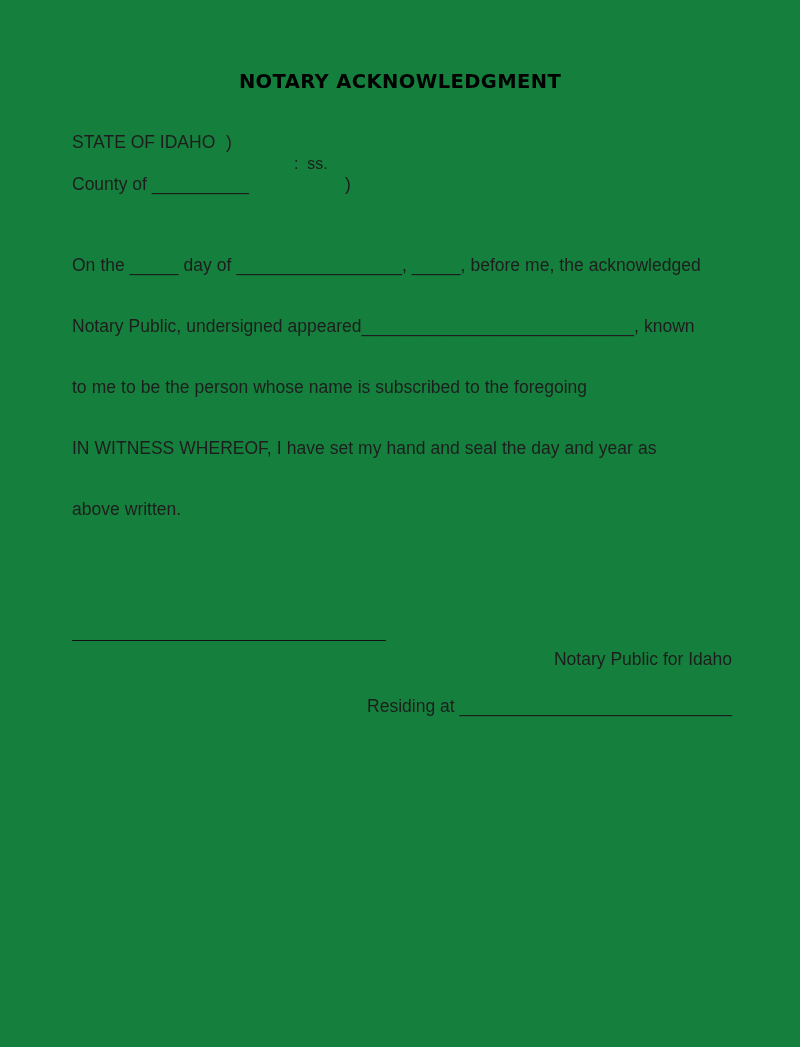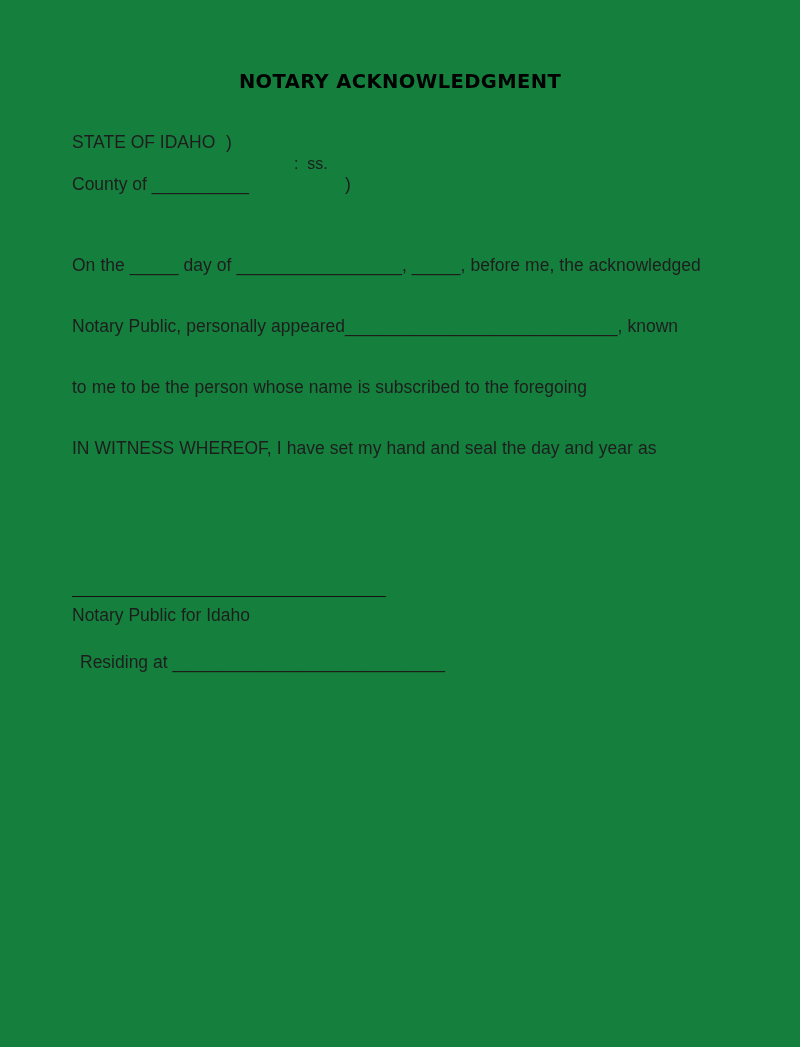--- a/index.html
+++ b/index.html
@@ -73,22 +73,23 @@
     margin: 0 0 40px 0;
     white-space: pre-wrap;
     word-spacing: 0.2px;
   }
   .body-line:last-child { margin-bottom: 0; }
 
   
   .sig-block {
     position: absolute;
     left: 72px;
-    top: 596px;
+    top: 640px;
     width: 660px;
+    text-align: right;
   }
   .sig-rule {
     width: 314px;
     height: 0;
     border-top: 1.6px solid #111111;
     margin: 0 0 8px 0;
   }
   .sig-caption {
     font-size: 17.5px;
     line-height: 21px;
@@ -117,23 +118,24 @@
       <span class="venue-state">STATE OF IDAHO</span>
       <span class="venue-paren1">)</span>
       <span class="venue-ss">:  ss.</span>
       <span class="venue-county">County of __________</span>
       <span class="venue-paren2">)</span>
     </div>
   </div>
 
   <div class="body-block">
     <p class="body-line">On the _____ day of _________________, _____, before me, the acknowledged</p>
-    <p class="body-line">Notary Public, personally appeared____________________________, known</p>
+    <p class="body-line">Notary Public, undersigned appeared____________________________, known</p>
     <p class="body-line">to me to be the person whose name is subscribed to the foregoing</p>
     <p class="body-line">IN WITNESS WHEREOF, I have set my hand and seal the day and year as</p>
+    <p class="body-line">above written.</p>
   </div>
 
   <div class="sig-block">
     <div class="sig-rule"></div>
     <p class="sig-caption">Notary Public for Idaho</p>
     <p class="sig-field">Residing at ____________________________</p>
   </div>
 
 </div>
 

